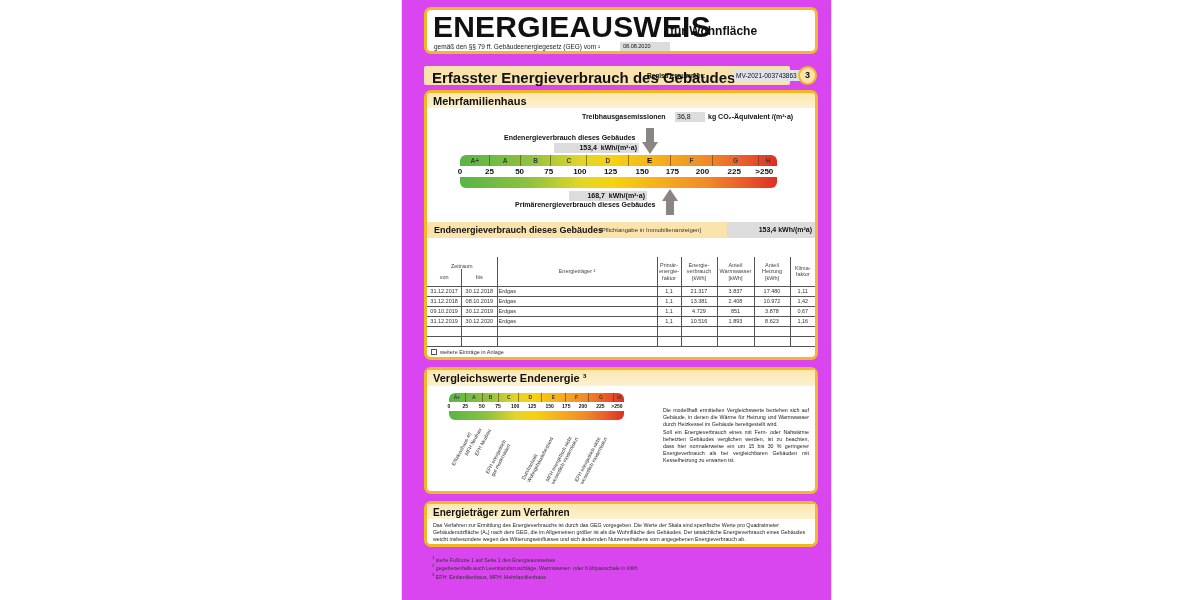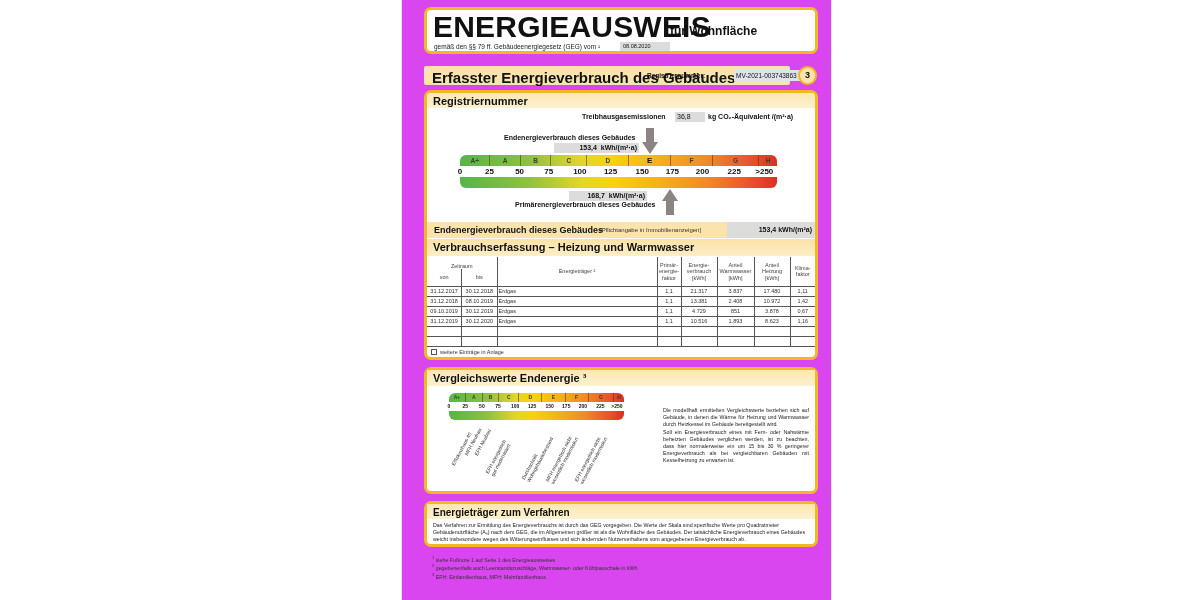--- a/index.html
+++ b/index.html
@@ -106,21 +106,21 @@
   </div>
 
   <div class="abs section-bar">
     <span class="t">Erfasster Energieverbrauch des Gebäudes</span>
     <span class="reglbl">Registriernummer:</span>
     <span class="regval">MV-2021-003743863</span>
   </div>
   <div class="page-badge">3</div>
 
   <div class="ybox ev-box">
-    <div class="yhead">Registriernummer</div>
+    <div class="yhead">Mehrfamilienhaus</div>
 
     <span class="abs ghg-lbl">Treibhausgasemissionen</span>
     <span class="abs ghg-val gray">36,8</span>
     <span class="abs ghg-unit">kg CO₂-Äquivalent /(m²·a)</span>
 
     <span class="abs end-lbl">Endenergieverbrauch dieses Gebäudes</span>
     <div class="abs end-val gray">
       <span>153,4</span>&nbsp;
       <span>kWh/(m²·a)</span>
     </div>
@@ -164,23 +164,20 @@
       <polygon points="8,0 16,12 12,12 12,26 4,26 4,12 0,12" fill="#8a8582"></polygon>
     </svg>
     <span class="abs prim-lbl">Primärenergieverbrauch dieses Gebäudes</span>
 
     <div class="abs summary-bar">
       <span class="t">Endenergieverbrauch dieses Gebäudes</span>
       <span class="n">[Pflichtangabe in Immobilienanzeigen]</span>
       <span class="v">153,4  kWh/(m²a)</span>
     </div>
 
-    <div class="abs vb-head">
-      <span class="t">Verbrauchserfassung – Heizung und Warmwasser</span>
-    </div>
 
     <table class="cons">
       <tbody>
           <tr class="hdr">
         <th colspan="2" style="width:65px;border-bottom:none;height:12px;vertical-align:bottom">Zeitraum</th>
         <th rowspan="2" style="width:160px">Energieträger ²</th>
         <th rowspan="2" style="width:24px;white-space:pre-line">Primär-
 energie-
 faktor</th>
         <th rowspan="2" style="width:36px;white-space:pre-line">Energie-

